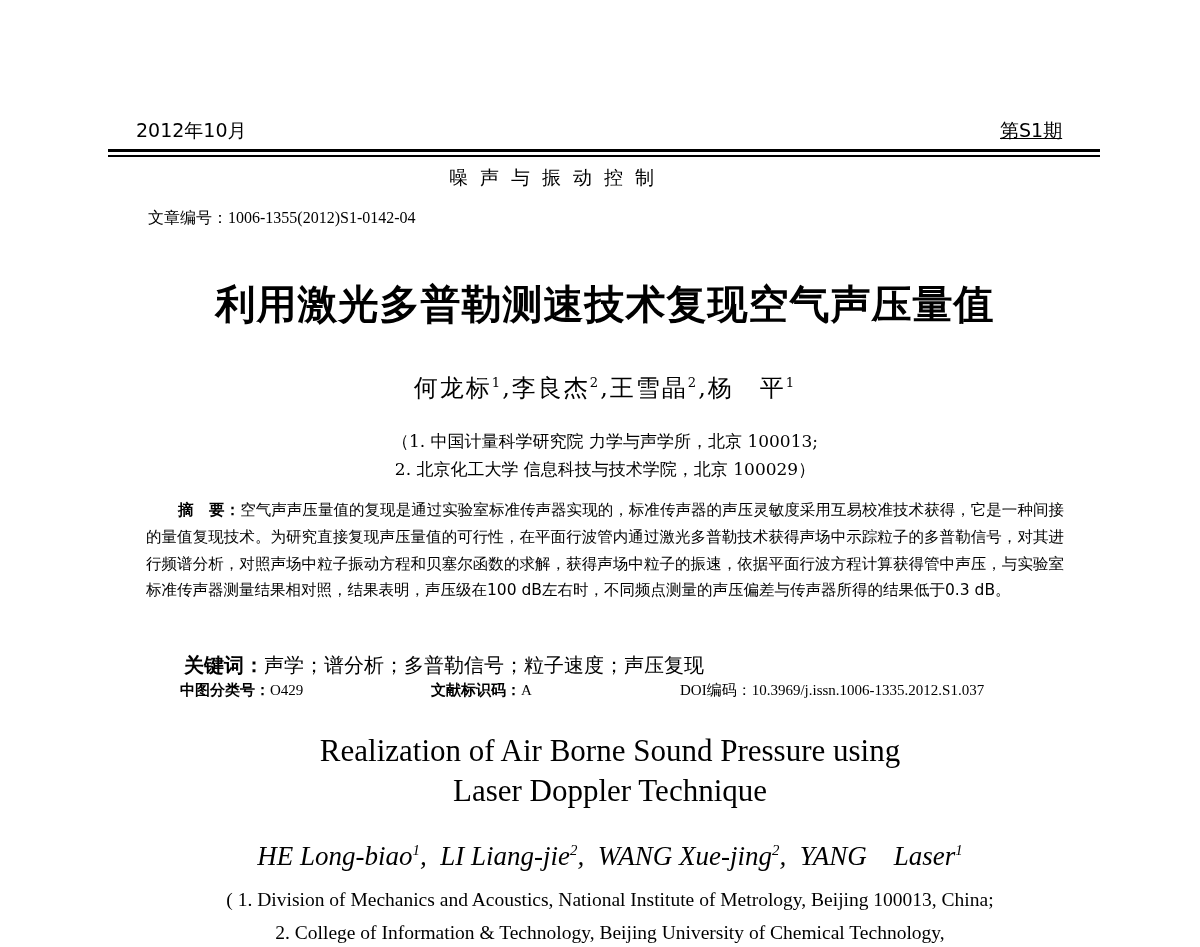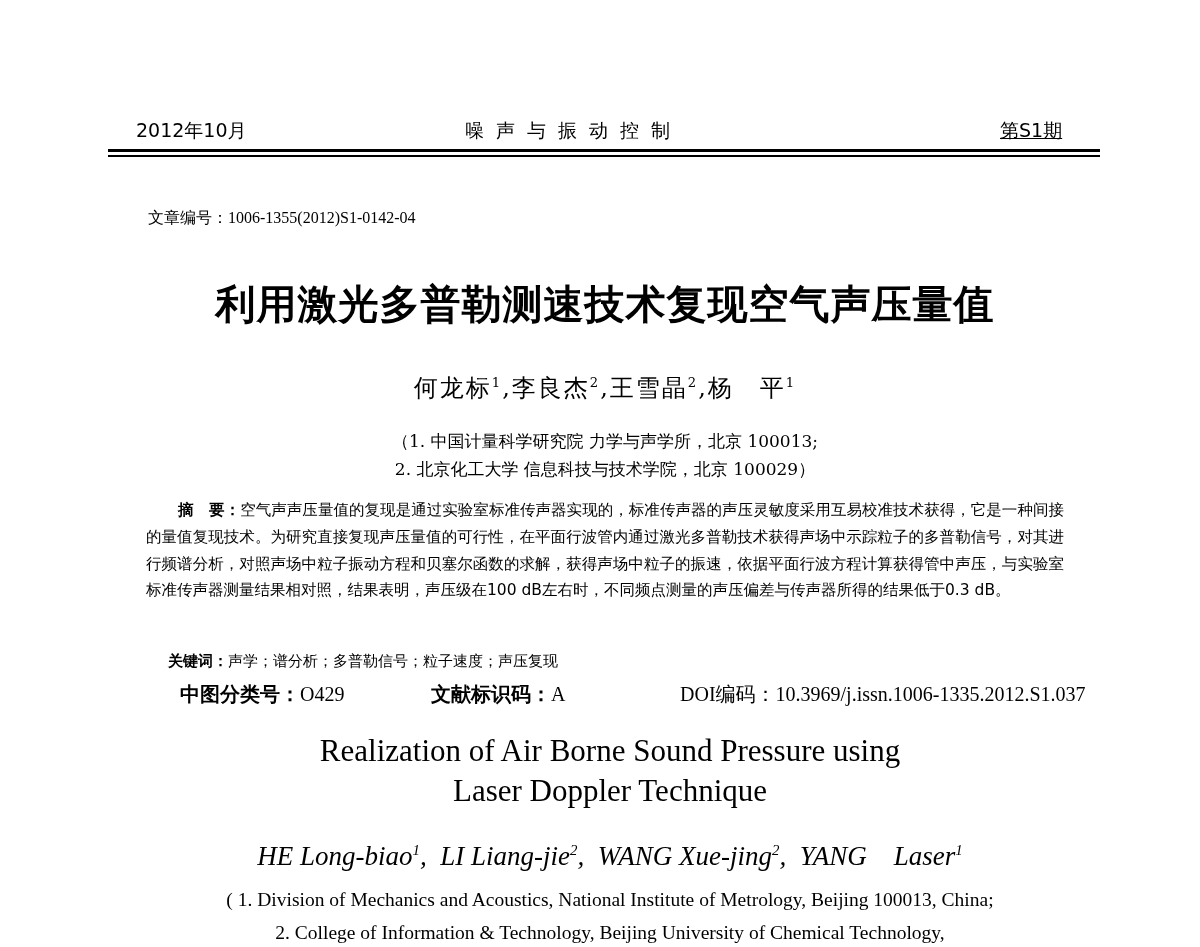--- a/index.html
+++ b/index.html
@@ -1,35 +1,35 @@
 <!DOCTYPE html>
 <html><head>
 <meta charset="utf-8">
 <style>
   html, body { margin: 0; padding: 0; background: #ffffff; }
   body { width: 1200px; height: 947px; position: relative; overflow: hidden; color: #000; font-family: "DejaVu Serif", serif; }
   .abs { position: absolute; white-space: nowrap; }
   .hdr { top: 118px; font-size: 19px; font-family: "DejaVu Sans", sans-serif; }
   .hdr-left { left: 136px; }
-  .hdr-center { left: 465px; letter-spacing: 12px; }
+  .hdr-center { left: 449px; letter-spacing: 12px; margin-top: 47px; }
   .hdr-right { left: 1000px; text-decoration: underline; }
   .rule1 { position: absolute; left: 108px; width: 992px; top: 149px; height: 3px; background: #000; }
   .rule2 { position: absolute; left: 108px; width: 992px; top: 155px; height: 2px; background: #000; }
   .artno { left: 148px; top: 208px; font-size: 16px; font-family: "Liberation Serif", serif; }
   .cn-title { left: 0; width: 1210px; text-align: center; top: 277px; font-size: 40px; font-family: "DejaVu Sans", sans-serif; font-weight: bold; letter-spacing: 1px; }
   .cn-authors { left: 0; width: 1210px; text-align: center; top: 372px; font-size: 24px; letter-spacing: 2px; }
   sup { font-size: 0.55em; vertical-align: super; line-height: 0; }
   .cn-aff { left: 0; width: 1210px; text-align: center; font-size: 17px; }
   .cn-aff1 { top: 430px; }
   .cn-aff2 { top: 458px; }
   .abstract { left: 146px; top: 497px; width: 918px; font-size: 15.5px; line-height: 26.8px; white-space: normal; text-align: justify; text-indent: 32px; font-family: "DejaVu Sans", sans-serif; }
   .abstract .lbl { font-weight: bold; }
-  .kw { left: 168px; top: 652px; font-size: 15px; font-family: "DejaVu Sans", sans-serif; }
+  .kw { left: 184px; top: 652px; font-size: 20px; font-family: "DejaVu Sans", sans-serif; }
   .kw .lbl, .meta .lbl { font-weight: bold; }
-  .meta { top: 681px; font-size: 20px; font-family: "DejaVu Sans", sans-serif; }
+  .meta { top: 681px; font-size: 15px; font-family: "DejaVu Sans", sans-serif; }
   .meta .num { font-family: "Liberation Serif", serif; }
   .clc { left: 180px; }
   .doc { left: 431px; }
   .doi { left: 680px; }
   .en-title { left: 0; width: 1220px; text-align: center; font-size: 31px; font-family: "Liberation Serif", serif; }
   .en-title1 { top: 733px; }
   .en-title2 { top: 773px; }
   .en-authors { left: 0; width: 1220px; text-align: center; top: 838px; font-size: 27px; font-style: italic; font-family: "Liberation Serif", serif; }
   .en-aff { left: 0; width: 1220px; text-align: center; font-size: 19.5px; font-family: "Liberation Serif", serif; }
   .en-aff1 { top: 889px; }

